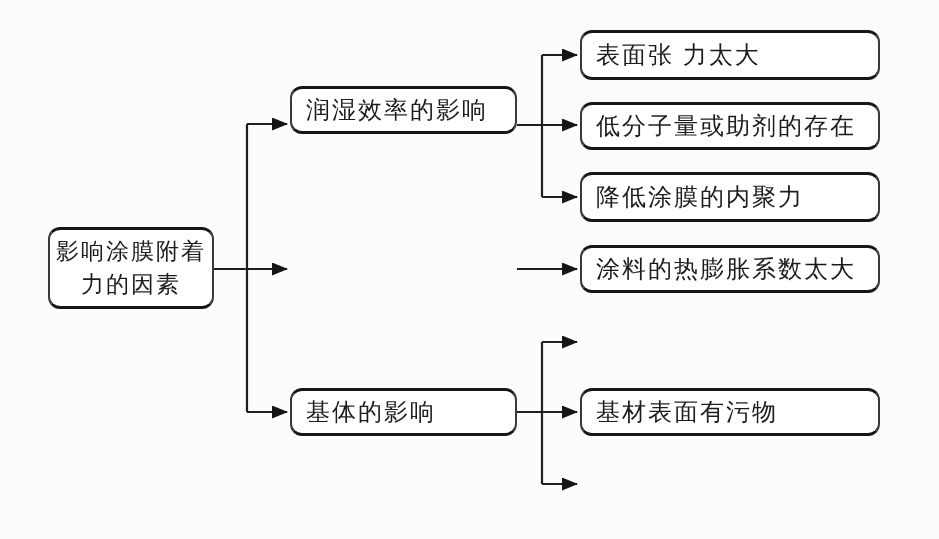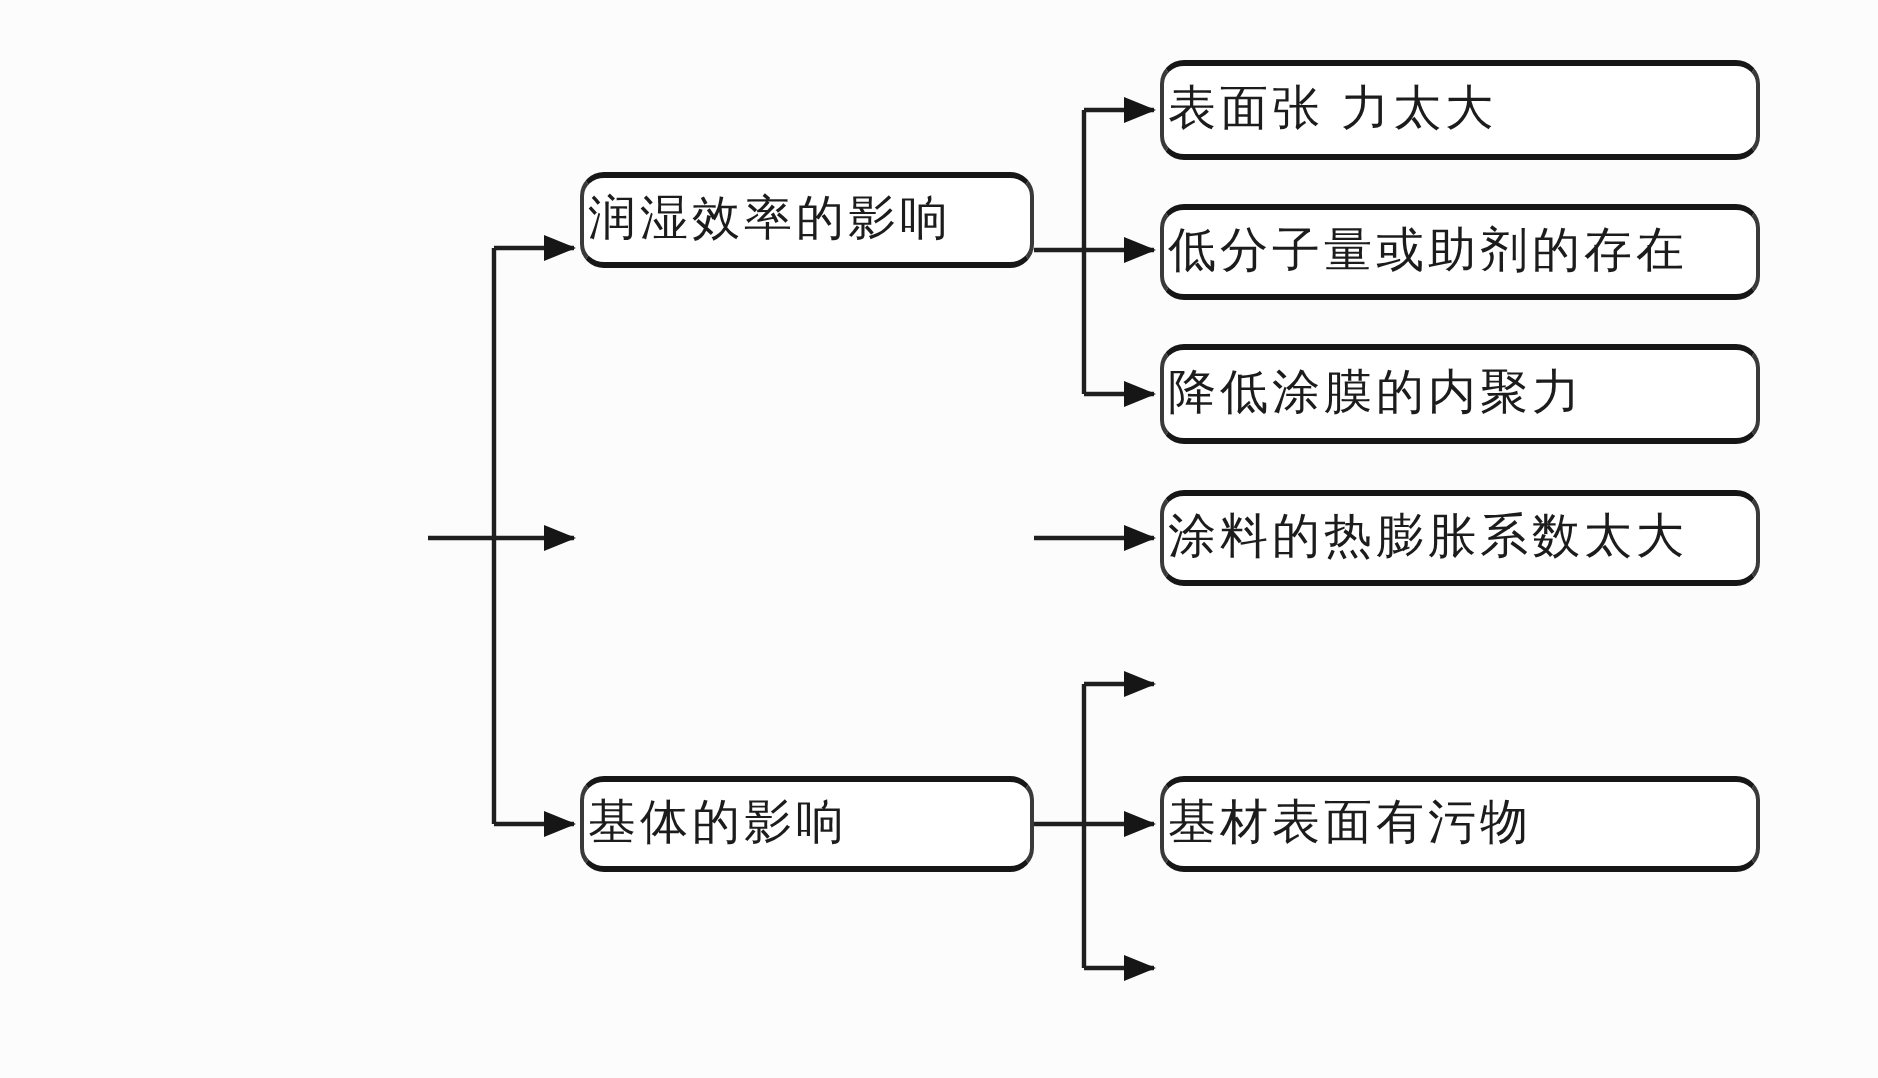--- a/index.html
+++ b/index.html
@@ -36,21 +36,21 @@
   }
   .node-root {
     justify-content: center;
     text-align: center;
     white-space: pre-line;
     font-size: 23px;
     line-height: 1.45;
   }
   .node-mid, .node-leaf {
     justify-content: flex-start;
-    padding-left: 2px;
+    padding-left: 14px;
     white-space: nowrap;
   }
   
   #root { left: 48px;  top: 227px; width: 166px; height: 82px; }
   #b0   { left: 290px; top: 86px; width: 227px; height: 48px; }
   #b1   { left: 290px; top: 245px; width: 227px; height: 48px; }
   #b2   { left: 290px; top: 388px; width: 227px; height: 48px; }
   #l0   { left: 580px; top: 30px;  width: 300px; height: 50px; }
   #l1   { left: 580px; top: 102px; width: 300px; height: 48px; }
   #l2   { left: 580px; top: 172px; width: 300px; height: 50px; }
@@ -92,20 +92,22 @@
 
       <g>
         <path d="M542,342 V484"></path>
         <path d="M542,342 H577" marker-end="url(#arrow)"></path>
         <path d="M517,412 H577" marker-end="url(#arrow)"></path>
         <path d="M542,484 H577" marker-end="url(#arrow)"></path>
       </g>
     </g>
   </svg>
 
+  <div id="root" class="node node-root">影响涂膜附着
+力的因素</div>
 
   <div id="b0" class="node node-mid">润湿效率的影响</div>
 
 
   <div id="b2" class="node node-mid">基体的影响</div>
 
   <div id="l0" class="node node-leaf">表面张 力太大</div>
 
   <div id="l2" class="node node-leaf">降低涂膜的内聚力</div>
 

